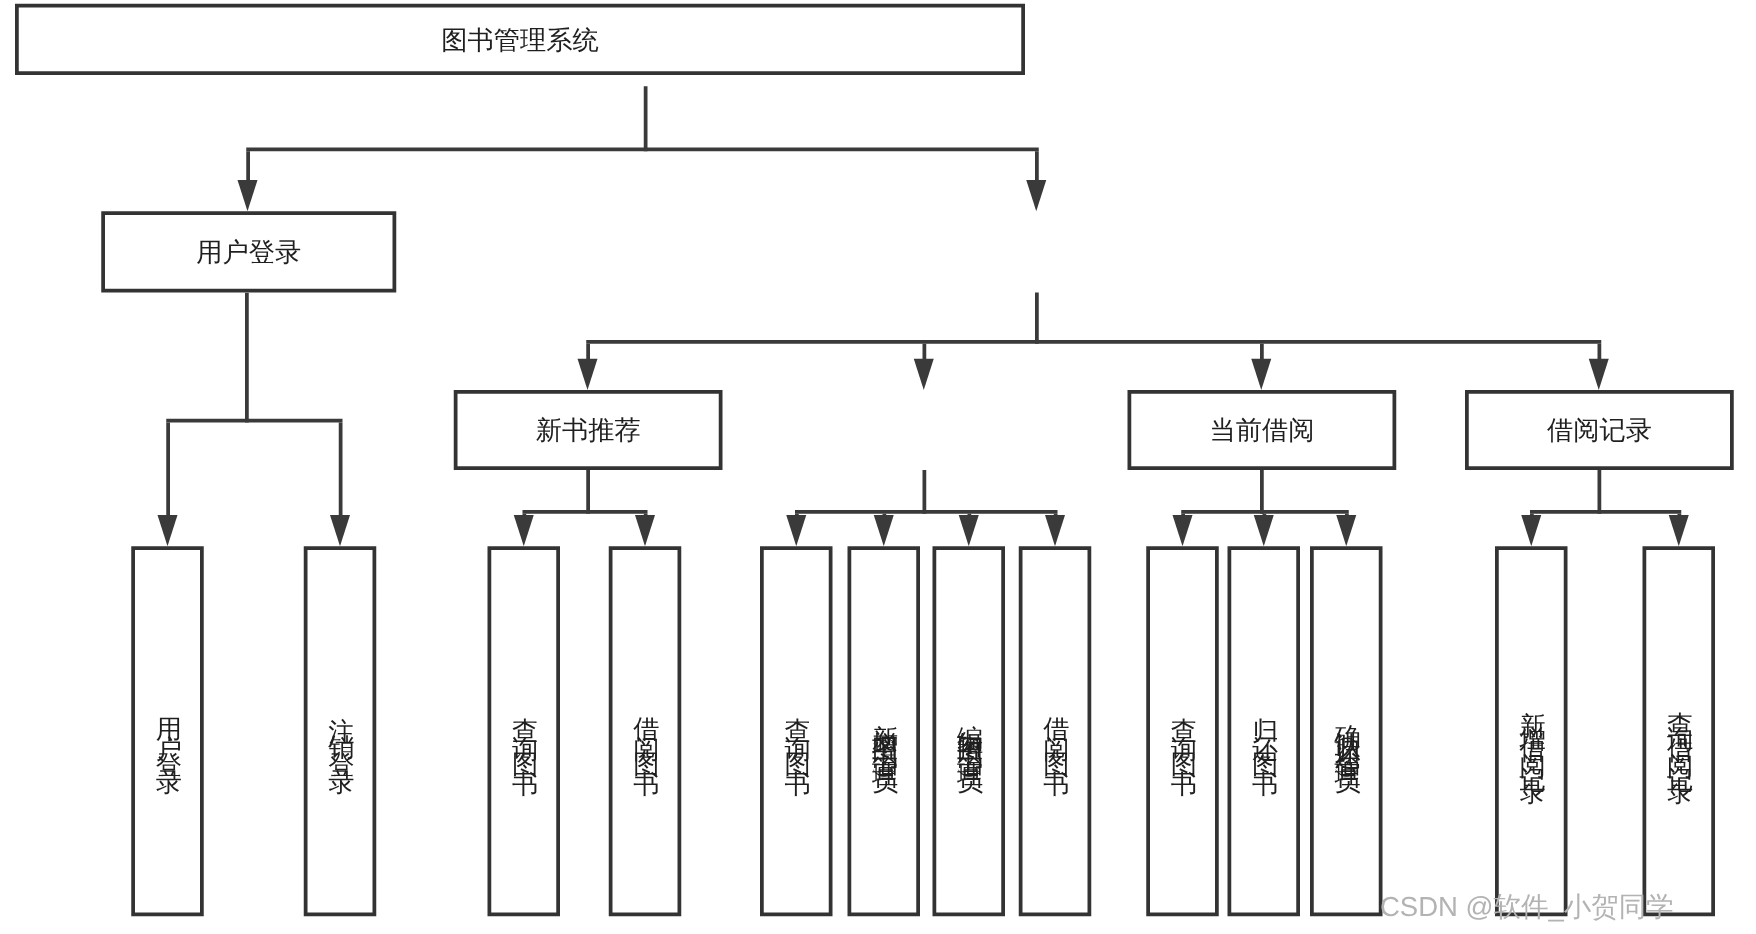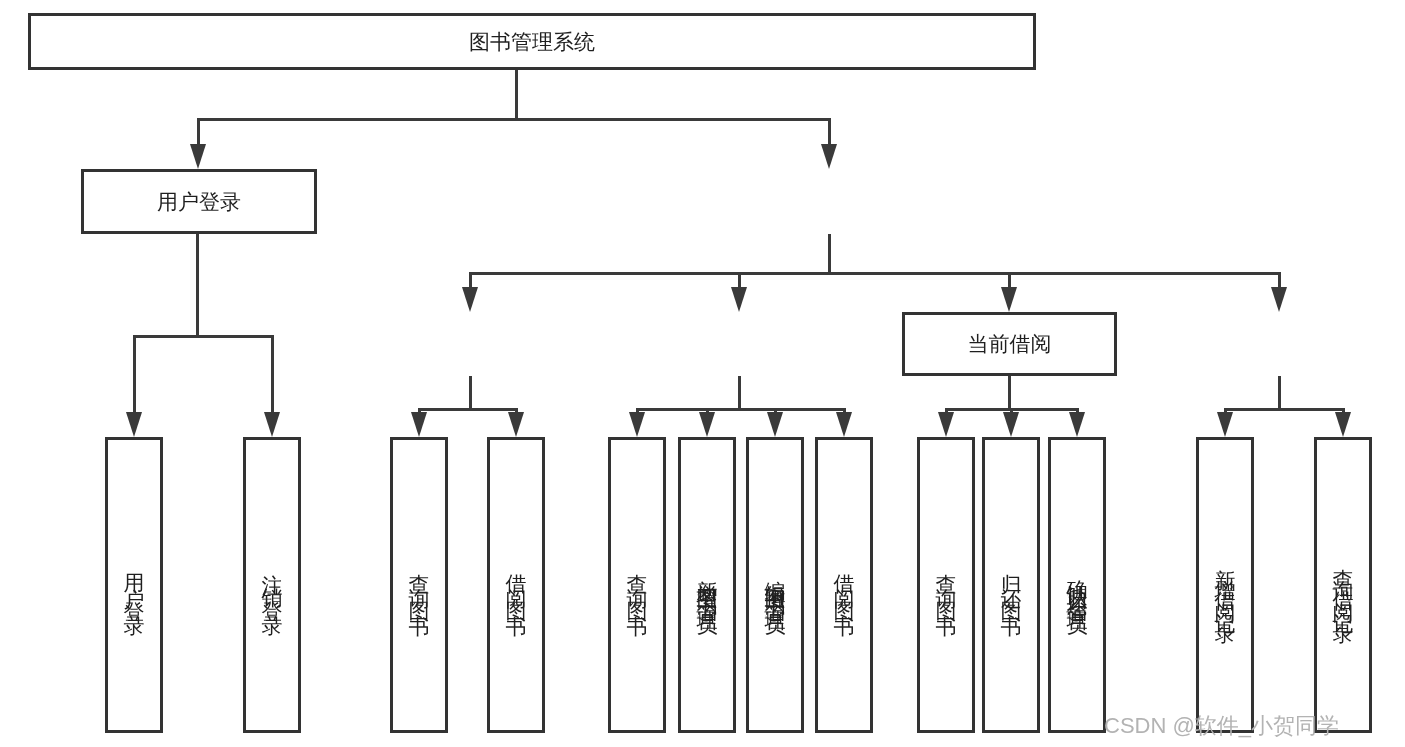--- a/index.html
+++ b/index.html
@@ -88,25 +88,27 @@
   <div class="hline" style="left:945px;top:408px;width:134px;"></div>
   <div class="arrow" style="left:938px;top:411px;height:26px;"></div>
   <div class="arrow" style="left:1003px;top:411px;height:26px;"></div>
   <div class="arrow" style="left:1069px;top:411px;height:26px;"></div>
 
   <div class="vline" style="left:1278px;top:376px;height:35px;"></div>
   <div class="hline" style="left:1224px;top:408px;width:121px;"></div>
   <div class="arrow" style="left:1217px;top:411px;height:26px;"></div>
   <div class="arrow" style="left:1335px;top:411px;height:26px;"></div>
 
-  <div class="box" style="left:12px;top:13px;width:1008px;height:57px;margin-left:16px;">图书管理系统</div>
+  <div class="box" style="left:12px;top:3px;width:808px;height:57px;">图书管理系统</div>
 
   <div class="box" style="left:81px;top:169px;width:236px;height:65px;">用户登录</div>
 
+  <div class="box" style="left:363px;top:312px;width:215px;height:64px;">新书推荐</div>
   <div class="box" style="left:902px;top:312px;width:215px;height:64px;">当前借阅</div>
+  <div class="box" style="left:1172px;top:312px;width:215px;height:64px;">借阅记录</div>
 
   <div class="box vbox ls4" style="left:105px;top:437px;width:58px;height:296px;">用户登录</div>
   <div class="box vbox ls4" style="left:243px;top:437px;width:58px;height:296px;">注销登录</div>
 
   <div class="box vbox ls4" style="left:390px;top:437px;width:58px;height:296px;">查询图书</div>
   <div class="box vbox ls4" style="left:487px;top:437px;width:58px;height:296px;">借阅图书</div>
 
   <div class="box vbox ls4" style="left:608px;top:437px;width:58px;height:296px;">查询图书</div>
   <div class="box vbox ls9" style="left:678px;top:437px;width:58px;height:296px;">新增图书（管理员）</div>
   <div class="box vbox ls9" style="left:746px;top:437px;width:58px;height:296px;">编辑图书（管理员）</div>

